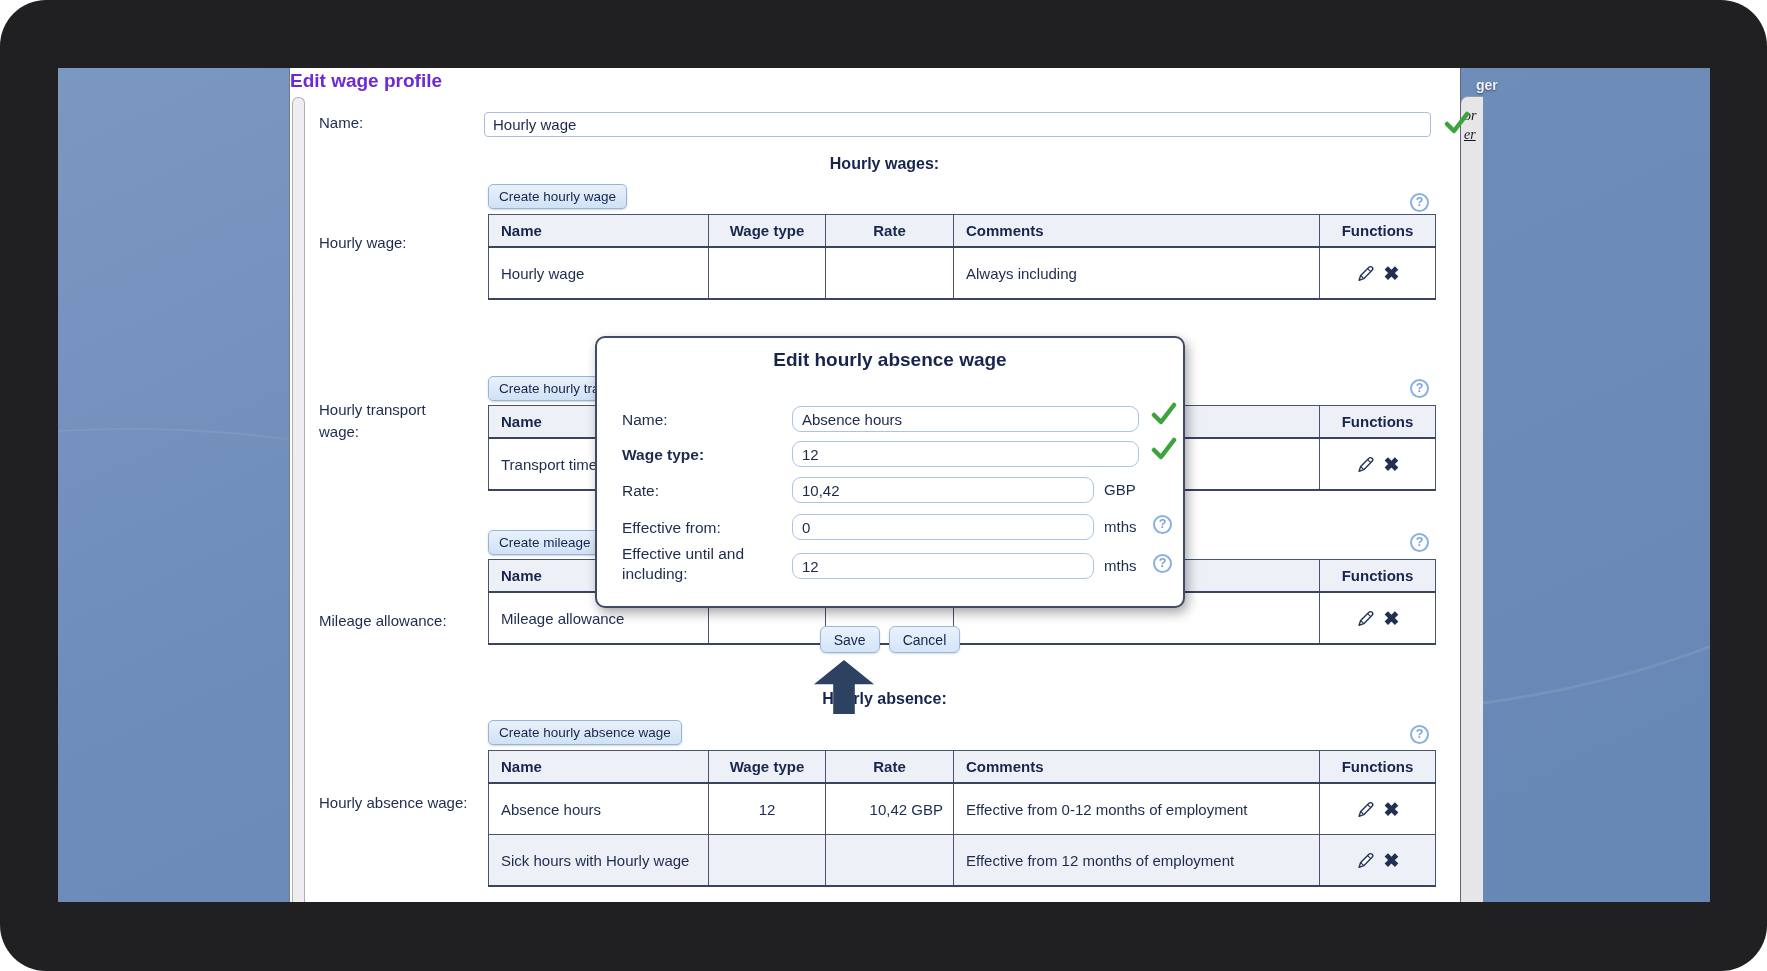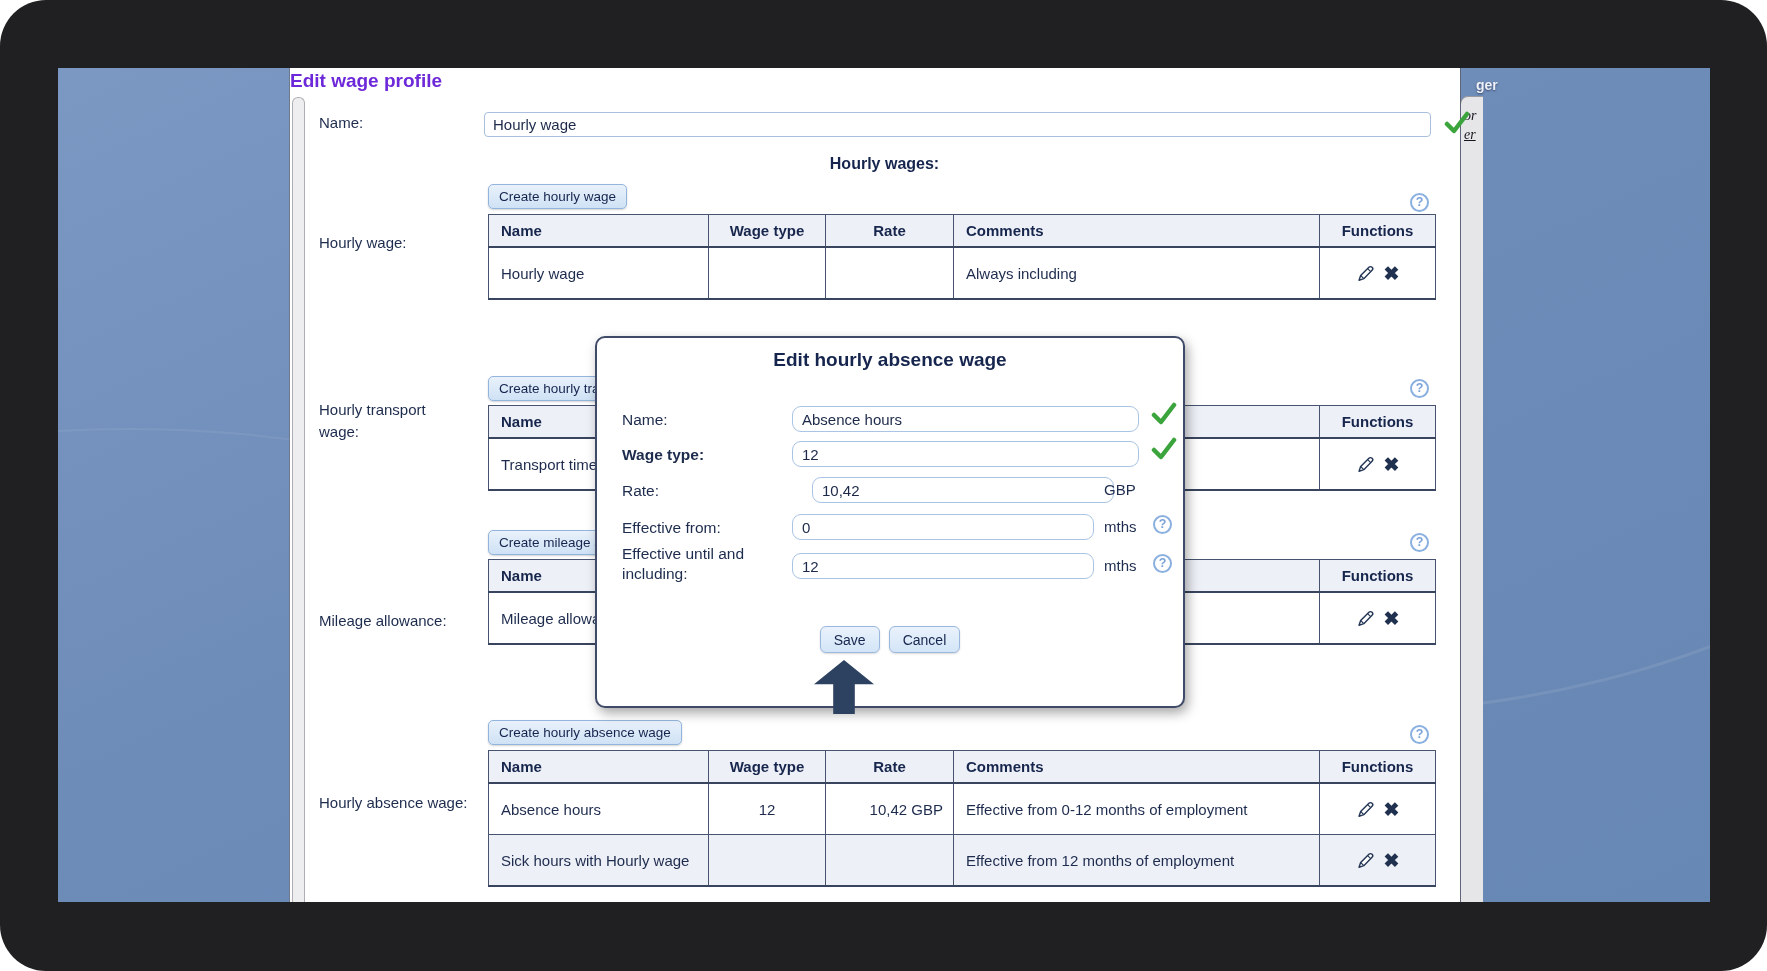--- a/index.html
+++ b/index.html
@@ -46,21 +46,21 @@
   table.wage td{border:1px solid #47536f;font-size:15px;color:#1d2b4d;height:50px;padding:0;background:#fff;}
   table.wage tr.alt td{background:#eef0f7;}
   .al{text-align:left;padding-left:12px !important;}
   .ac{text-align:center;}
   .ar{text-align:right;padding-right:10px !important;}
   .fn{text-align:center;white-space:nowrap;}
   .x-ic{font-size:19px;font-weight:bold;color:#20304f;vertical-align:middle;cursor:pointer;}
   .pencil{vertical-align:middle;margin-right:9px;cursor:pointer;}
 
   
-  .modal{position:absolute;left:537px;top:268px;width:590px;height:372px;background:#fff;z-index:5;
+  .modal{position:absolute;left:537px;top:268px;width:590px;height:272px;background:#fff;z-index:5;
     border:2px solid #3e4a68;border-radius:10px;box-shadow:3px 5px 12px rgba(0,0,0,.35);box-sizing:border-box;}
   .md-title{position:absolute;left:0;right:0;top:11px;text-align:center;font-size:19px;font-weight:bold;color:#16254e;}
   .md-lbl{position:absolute;left:25px;font-size:15.5px;color:#1d2b4d;line-height:1.3;}
   .md-input{position:absolute;left:195px;height:26px;border:1px solid #a9c4e4;border-radius:9px;
     font-family:"Liberation Sans",sans-serif;font-size:15px;color:#1c2949;padding:0 9px;box-sizing:border-box;background:#fff;}
   .md-unit{position:absolute;left:507px;font-size:15px;color:#1d2b4d;}
   .md-btns{position:absolute;left:0;right:0;top:288px;display:flex;justify-content:center;gap:9px;}
   .md-btn{height:27px;padding:0 13px;font-family:"Liberation Sans",sans-serif;font-size:14px;color:#16254e;
     background:linear-gradient(#eaf2fc,#d3e5f7);border:1px solid #9ab7dd;border-radius:6px;
     box-shadow:0 1px 2px rgba(0,0,0,.15);cursor:pointer;}
@@ -258,21 +258,21 @@
         <path d="M3 13 L10 20 L23 3" fill="none" stroke="#3ca43c" stroke-width="4.5" stroke-linecap="round" stroke-linejoin="round"></path>
       </svg>
 
       <div class="md-lbl" style="top:107px;font-weight:bold;">Wage type:</div>
       <input class="md-input" style="top: 103px; width: 347px;" value="12">
       <svg class="check" style="left:554px;top:99px;" width="26" height="24" viewBox="0 0 26 24">
         <path d="M3 13 L10 20 L23 3" fill="none" stroke="#3ca43c" stroke-width="4.5" stroke-linecap="round" stroke-linejoin="round"></path>
       </svg>
 
       <div class="md-lbl" style="top:143px;">Rate:</div>
-      <input class="md-input" style="top: 139px; width: 302px; margin-left: 20px;" value="10,42">
+      <input class="md-input" style="top: 139px; width: 302px;" value="10,42">
       <span class="md-unit" style="top:143px;">GBP</span>
 
       <div class="md-lbl" style="top:180px;">Effective from:</div>
       <input class="md-input" style="top: 176px; width: 302px;" value="0">
       <span class="md-unit" style="top:180px;">mths</span>
       <span class="help" style="left:556px;top:177px;">?</span>
 
       <div class="md-lbl" style="top:206px;width:162px;">Effective until and including:</div>
       <input class="md-input" style="top: 215px; width: 302px;" value="12">
       <span class="md-unit" style="top:219px;">mths</span>

